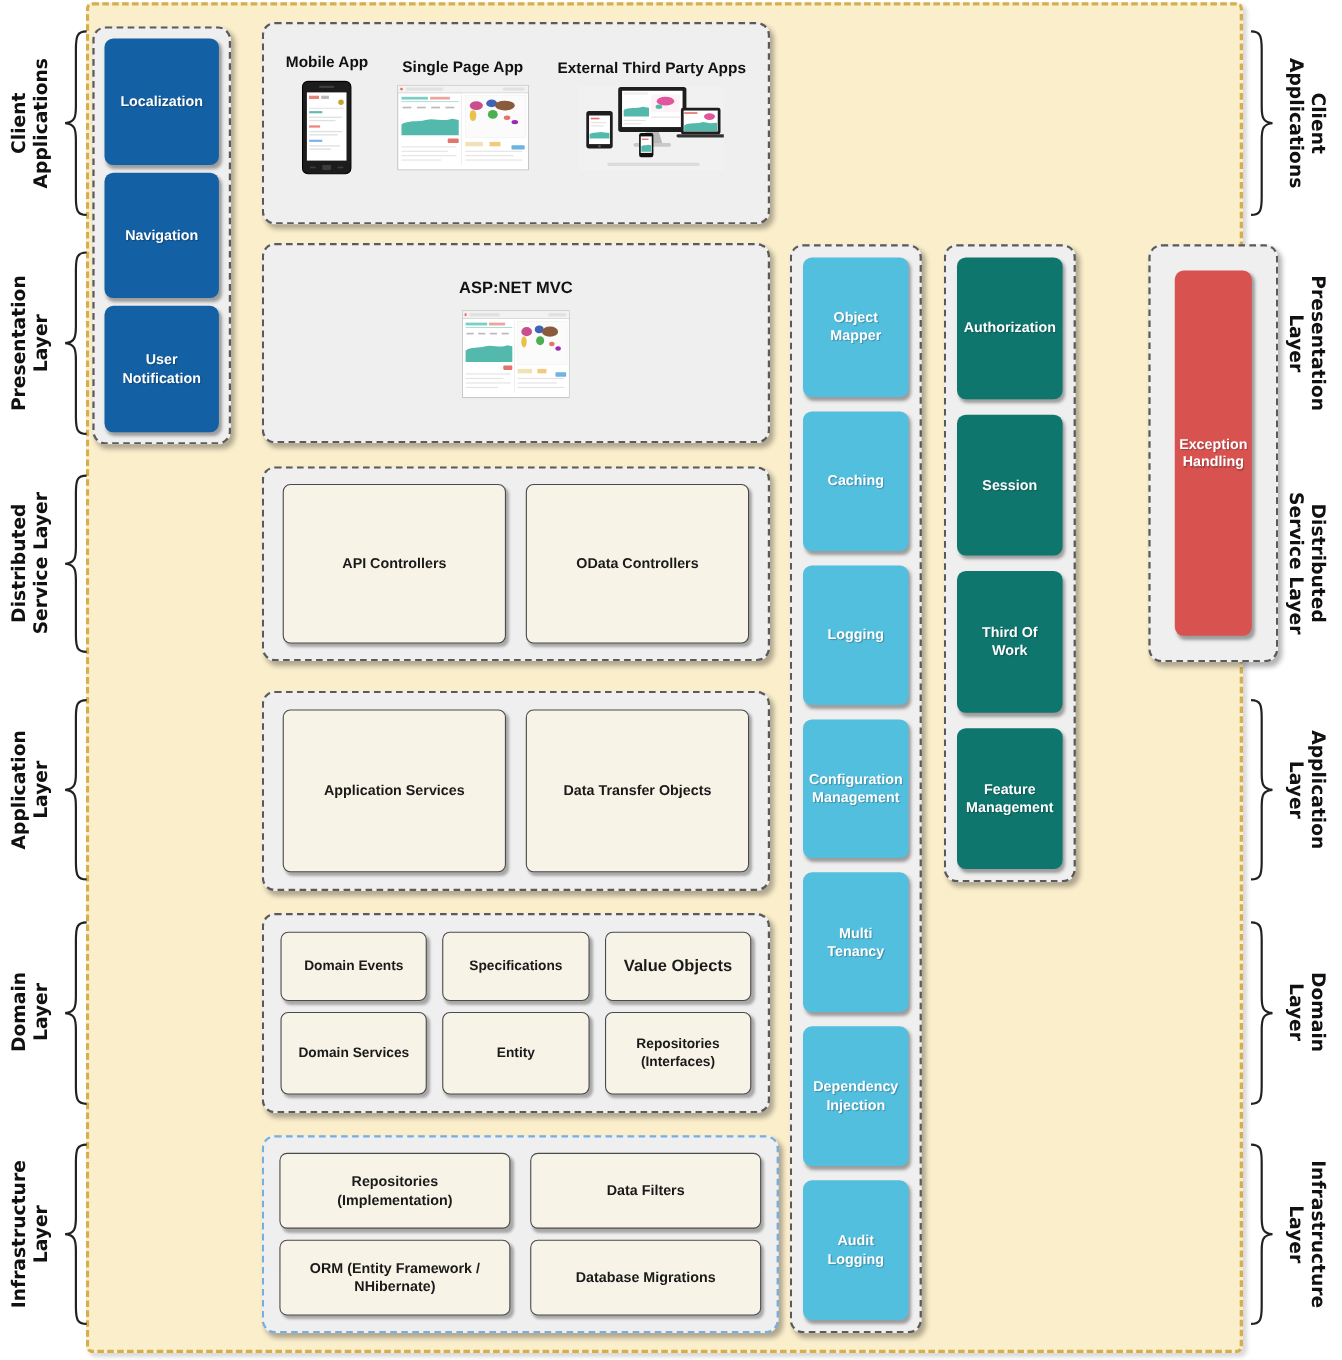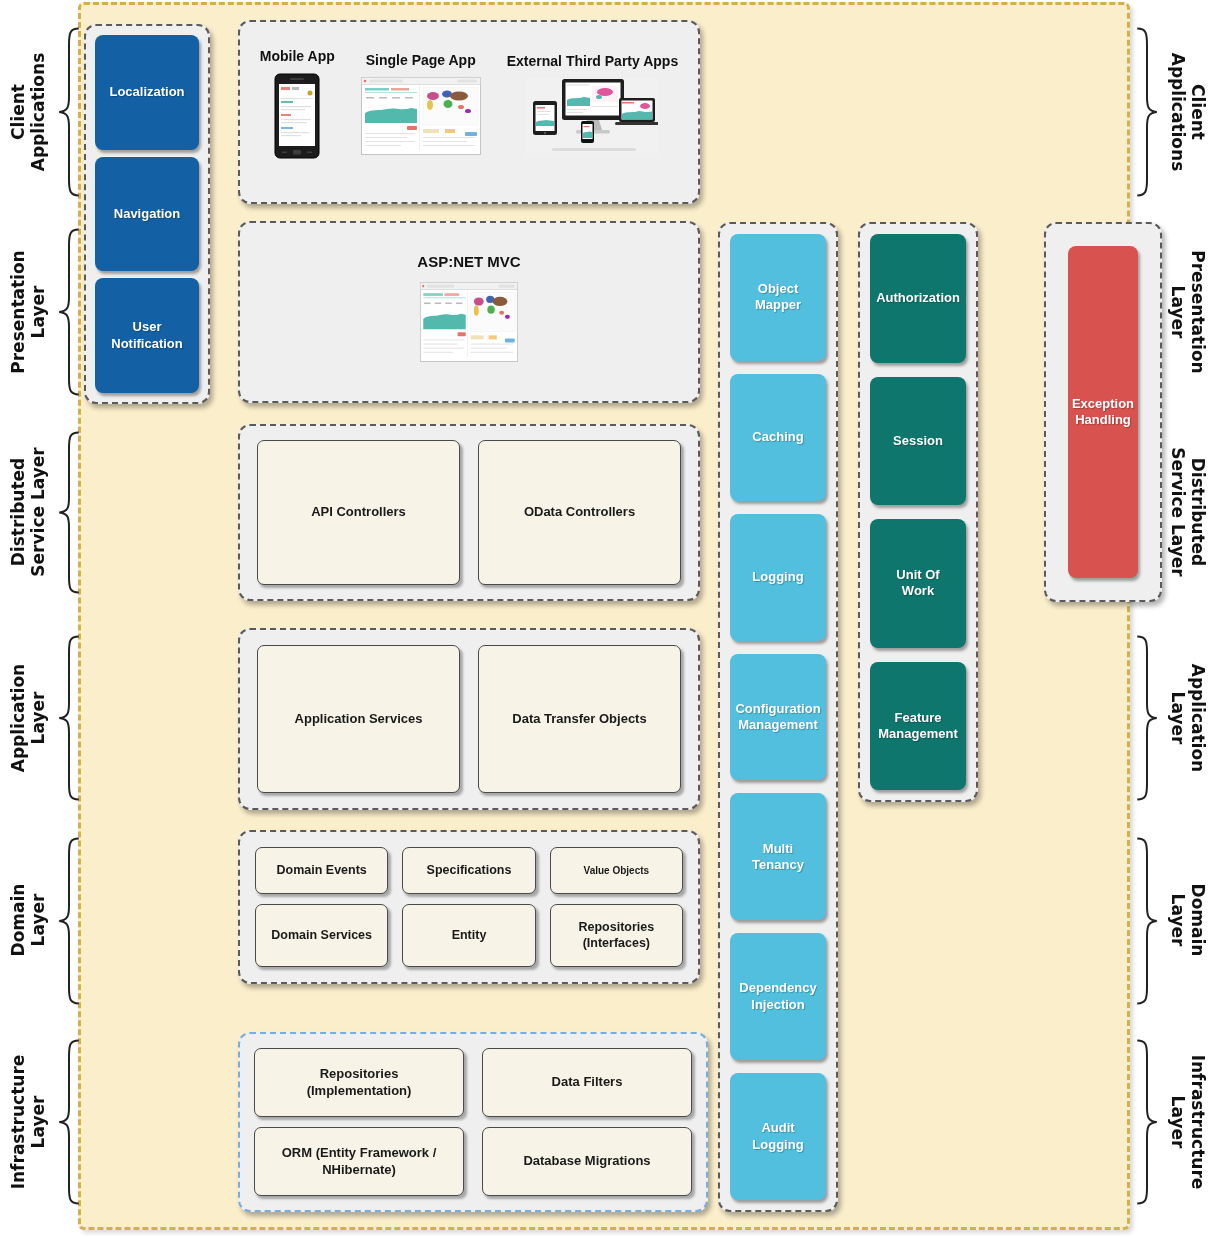--- a/index.html
+++ b/index.html
@@ -323,24 +323,24 @@
   <div class="section row" style="left:238px; top:424px; width:462px; height:177px; padding:14px 17px; gap:18px;">
     <div class="beigebox" style="flex:1;">API Controllers</div>
     <div class="beigebox" style="flex:1;">OData Controllers</div>
   </div>
 
   <div class="section row" style="left:238px; top:628px; width:462px; height:182px; padding:15px 17px; gap:18px;">
     <div class="beigebox" style="flex:1;">Application Services</div>
     <div class="beigebox" style="flex:1;">Data Transfer Objects</div>
   </div>
 
-  <div class="section" style="left:238px; top:830px; width:462px; height:154px; padding:15px; display:grid; grid-template-columns:repeat(3,1fr); gap:10px 14px;">
+  <div class="section" style="left:238px; top:830px; width:462px; height:182px; padding:15px; display:grid; grid-template-columns:repeat(3,1fr); gap:10px 14px;">
     <div class="beigebox" style="font-size:12.5px;">Domain Events</div>
     <div class="beigebox" style="font-size:12.5px;">Specifications</div>
-    <div class="beigebox" style="font-size:10px;">Value Objects</div>
+    <div class="beigebox" style="font-size:15px;">Value Objects</div>
     <div class="beigebox" style="font-size:12.5px;">Domain Services</div>
     <div class="beigebox" style="font-size:12.5px;">Entity</div>
     <div class="beigebox" style="font-size:12.5px;">Repositories (Interfaces)</div>
   </div>
 
   <div class="section infra" style="left:238px; top:1032px; width:470px; height:180px; padding:14px; display:grid; grid-template-columns:repeat(2,1fr); gap:10px 18px;">
     <div class="beigebox">Repositories (Implementation)</div>
     <div class="beigebox">Data Filters</div>
     <div class="beigebox">ORM (Entity Framework / NHibernate)</div>
     <div class="beigebox">Database Migrations</div>
@@ -352,21 +352,21 @@
     <div class="colorbox lightblue" style="flex:1;">Logging</div>
     <div class="colorbox lightblue" style="flex:1;">Configuration Management</div>
     <div class="colorbox lightblue" style="flex:1;">Multi Tenancy</div>
     <div class="colorbox lightblue" style="flex:1;">Dependency Injection</div>
     <div class="colorbox lightblue" style="flex:1;">Audit Logging</div>
   </div>
 
   <div class="section col" style="left:858px; top:222px; width:120px; height:580px; padding:10px; gap:14px;">
     <div class="colorbox green" style="flex:1;">Authorization</div>
     <div class="colorbox green" style="flex:1;">Session</div>
-    <div class="colorbox green" style="flex:1;">Unit Of Work</div>
+    <div class="colorbox green" style="flex:1;">Third Of Work</div>
     <div class="colorbox green" style="flex:1;">Feature Management</div>
   </div>
 
   <div class="section col" style="left:1000px; top:222px; width:118px; height:380px; padding:22px;margin-left:44px;">
     <div class="colorbox red" style="flex:1;">Exception Handling</div>
   </div>
 
 </div>
 
 </body></html>

